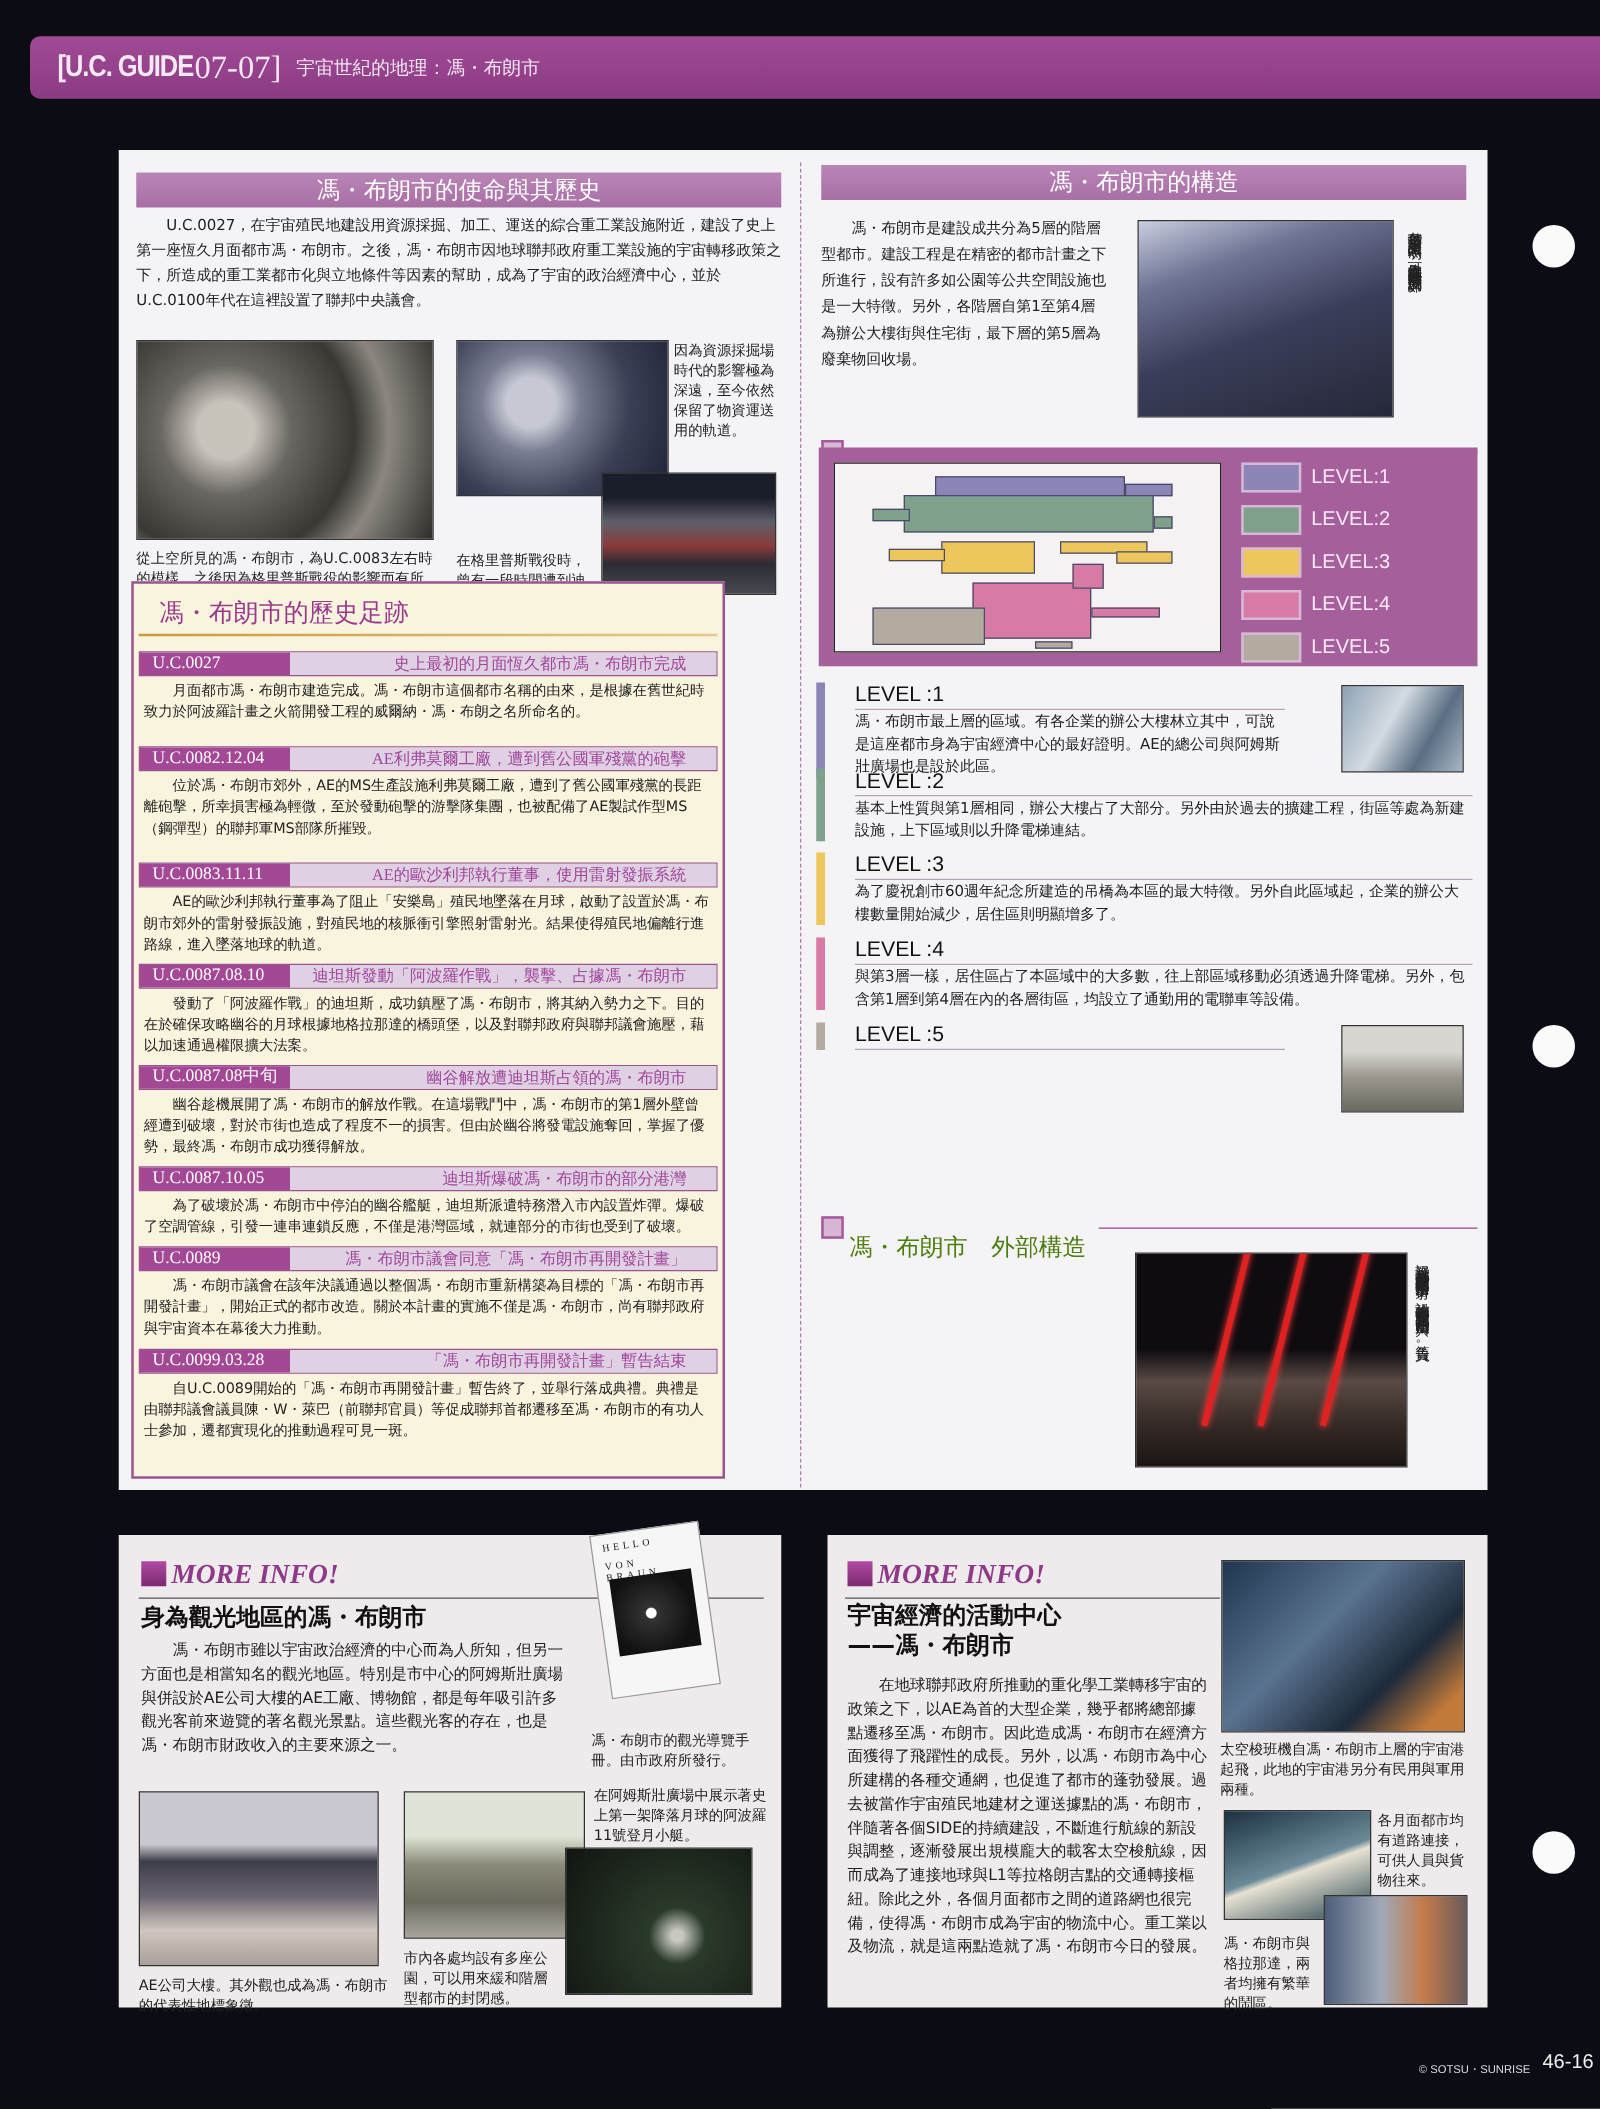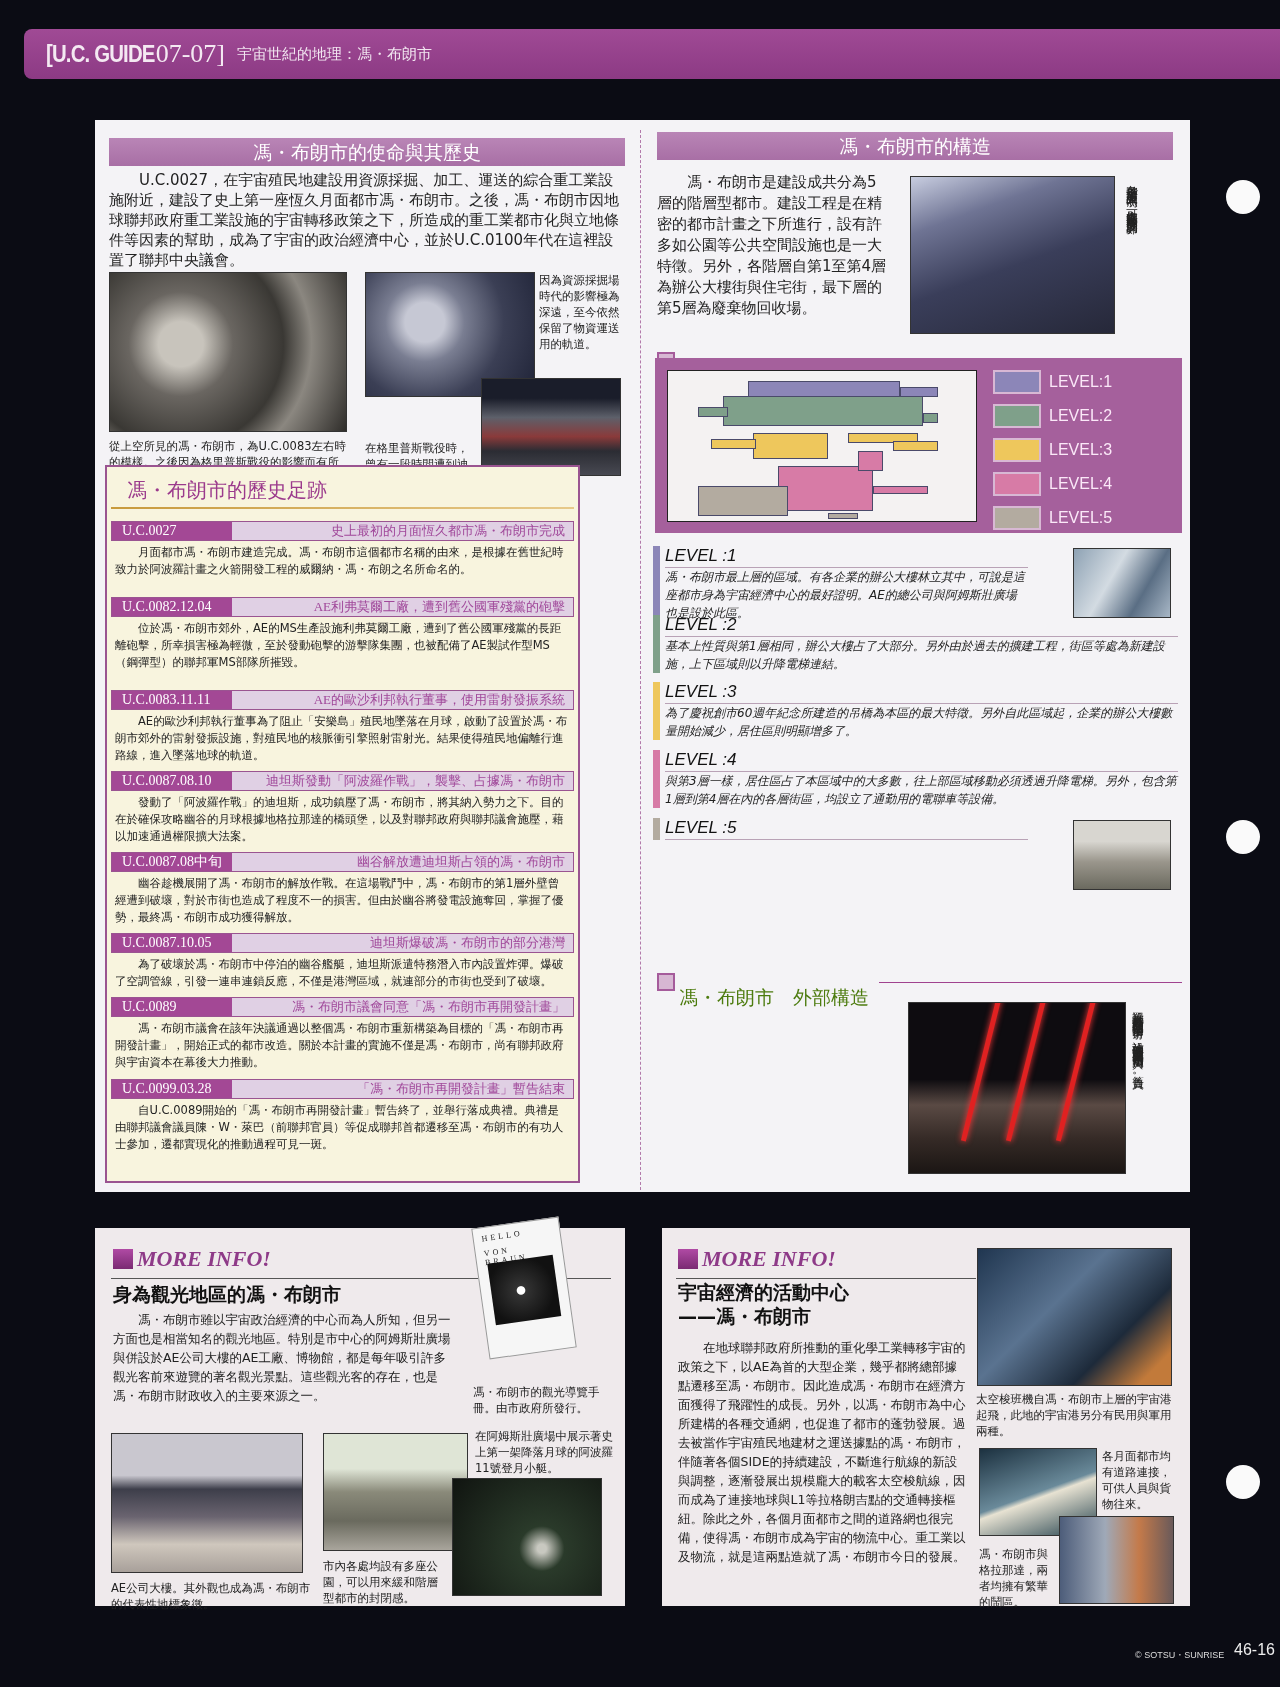--- a/index.html
+++ b/index.html
@@ -22,21 +22,21 @@
   .hole { position: absolute; width: 34px; height: 34px; border-radius: 50%; background: #fafafa; }
 
   .page { position: absolute; left: 95px; top: 120px; width: 1095px; height: 1072px; background: #f4f3f6; }
   .divider-v { position: absolute; left: 545px; top: 10px; width: 0; height: 1060px; border-left: 1px dashed #b27aaa; }
 
   .sec-head {
     position: absolute; height: 28px;
     background: linear-gradient(#b985b6, #a86fa5);
     color: #fff; font-size: 19px; text-align: center; line-height: 28px;
   }
-  .body-text { position: absolute; font-size: 15px; line-height: 20px; color: #222; }
+  .body-text { position: absolute; font-size: 12px; line-height: 20px; color: #222; }
   .indent { text-indent: 2em; }
   .caption { position: absolute; font-size: 11.5px; line-height: 16px; color: #222; }
 
   .photo { position: absolute; border: 1px solid #333; }
   .moon1 { background: radial-gradient(circle at 30% 45%, #c8c4bc 0 12%, #6a6661 28%, #3a3834 55%, #8b8780 70%, #2f2d2a 100%); }
   .moon2 { background: radial-gradient(circle at 35% 40%, #c6c8d4 0 15%, #7a7e92 30%, #3b3f55 60%, #1e2236 100%); }
   .moon3 { background: linear-gradient(#1a1d2a 0 20%, #5d606a 40%, #8a3a3a 60%, #2b2c33 75%, #484952 100%); }
   .city { background: linear-gradient(160deg, #c8cde0 0%, #6f7494 25%, #3a3e5a 55%, #262839 100%); }
   .laser { background: linear-gradient(#0e0c10 0 45%, #5a4a44 60%, #352a26 80%, #1b1614 100%); overflow: hidden; }
   .laser .beam { position: absolute; width: 5px; height: 150px; background: #e02121; top: -10px; box-shadow: 0 0 6px #ff3a3a; }
@@ -45,31 +45,31 @@
 
   .history-box {
     position: absolute; left: 10px; top: 345px; width: 475px; height: 718px;
     background: #f8f4de; border: 2px solid #9a5491;
   }
   .history-title { position: absolute; left: 20px; top: 10px; font-size: 20px; color: #9b3a8c; }
   .history-title-line { position: absolute; left: 4px; right: 4px; top: 40px; height: 2px; background: linear-gradient(90deg, #c89a3c, #e7c98a); }
   .h-entry { position: absolute; left: 4px; width: 463px; }
   .h-bar { display: flex; height: 20px; border: 1px solid #9a5491; }
   .h-date { width: 120px; background: #a34895; color: #fff; font-family: "Liberation Serif", serif; font-size: 14px; padding-left: 10px; line-height: 18px; }
-  .h-title { flex: 1; background: #e0d0e4; color: #a0489a; font-family: "Liberation Serif", serif; font-size: 13px; text-align: right; padding-right: 8px; line-height: 18px; }
+  .h-title { flex: 1; background: #e0d0e4; color: #a0489a; font-family: "Liberation Serif", serif; font-size: 13px; text-align: right; padding-right: 24px; line-height: 18px; }
   .h-body { font-size: 11.5px; line-height: 17px; padding: 3px 4px 0 4px; color: #222; text-indent: 2em; }
 
   .diagram-box { position: absolute; left: 560px; top: 238px; width: 527px; height: 175px; background: #a5609c; }
   .diagram-inner { position: absolute; left: 12px; top: 12px; width: 310px; height: 152px; background: #f4f2f2; border: 1px solid #222; }
   .blk { position: absolute; border: 1px solid #4a4a6a; }
   .legend-row { position: absolute; left: 338px; display: flex; align-items: center; }
   .legend-sw { width: 48px; height: 24px; border: 2px solid #d8b8d4; }
   .legend-lbl { color: #fbe8f8; font-size: 16px; margin-left: 8px; font-family: "Liberation Sans", sans-serif; }
 
-  .level-item { position: absolute; left: 558px; border-left: 7px solid; padding-left: 5px; font-style: italic; }
+  .level-item { position: absolute; left: 558px; border-left: 7px solid; padding-left: 24px; }
   .level-title { font-family: "Liberation Sans", sans-serif; font-size: 17px; color: #111; border-bottom: 1px solid #b9a2b6; padding-bottom: 1px; }
   .level-body { font-size: 12px; line-height: 18px; color: #222; }
 
   .sub-head { position: absolute; display: flex; align-items: center; }
   .sub-head .sq { width: 18px; height: 18px; border: 2px solid #a55b9b; background: #d7b7d3; margin-right: 4px; }
   .sub-head .txt { color: #4d7c0f; font-size: 19px; margin-top: 32px; }
   .sub-head .rule { height: 1px; background: #a0428f; margin-left: 10px; }
 
   .vert { position: absolute; writing-mode: vertical-rl; font-size: 11.5px; line-height: 14px; color: #222; letter-spacing: 1px; }
 

